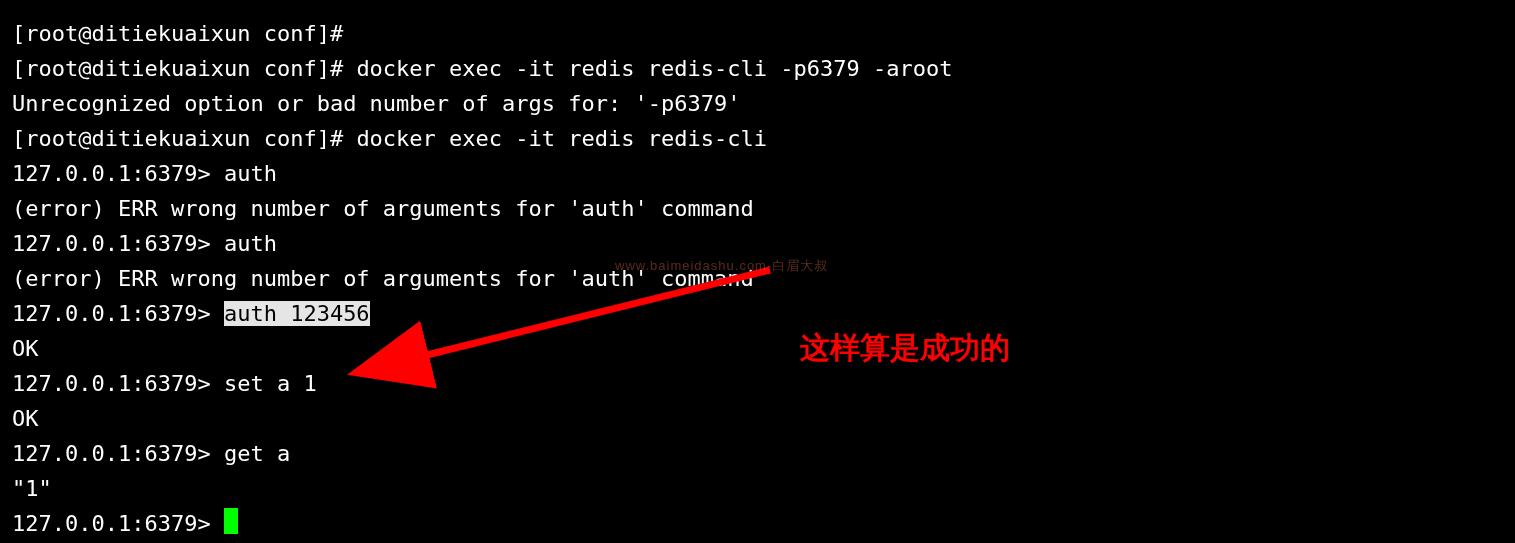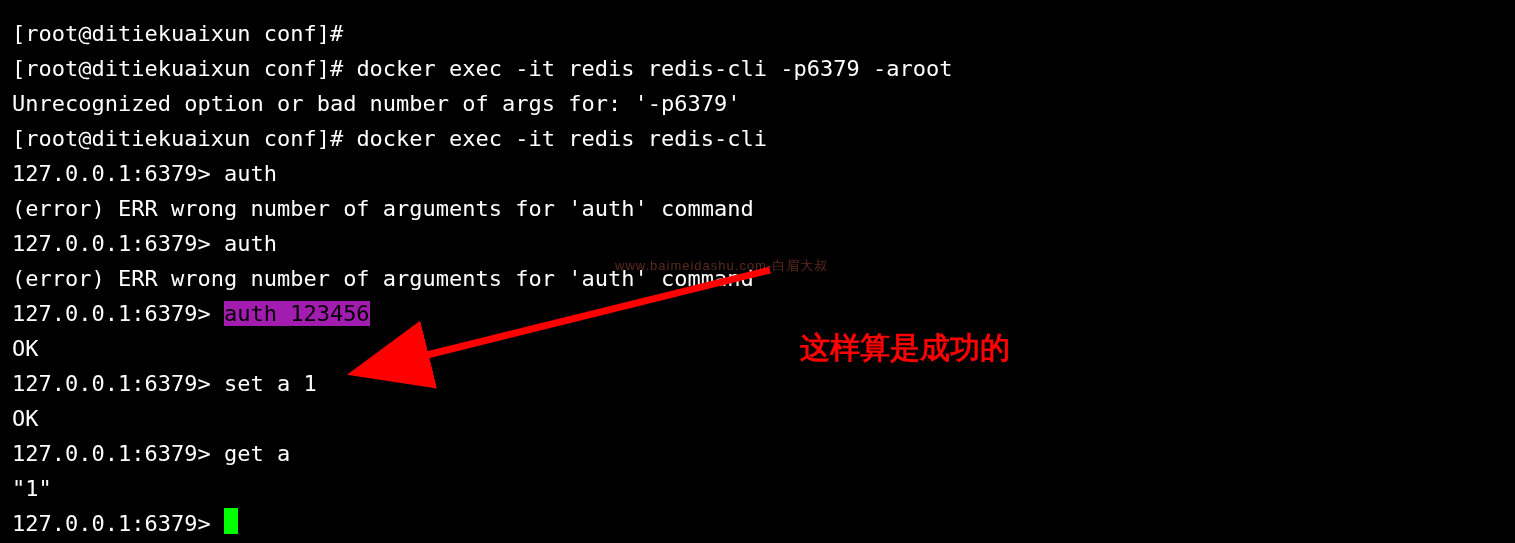--- a/index.html
+++ b/index.html
@@ -16,21 +16,21 @@
     position: relative;
   }
   .terminal {
     padding: 16px 12px;
     white-space: pre;
   }
   .line {
     display: block;
   }
   .highlight {
-    background: #a21caf;
+    background: #e5e5e5;
     color: #000000;
   }
   .cursor {
     background: #00ff00;
     color: #00ff00;
     display: inline-block;
     width: 14px;
     height: 26px;
     vertical-align: text-bottom;
     margin-bottom: 2px;

